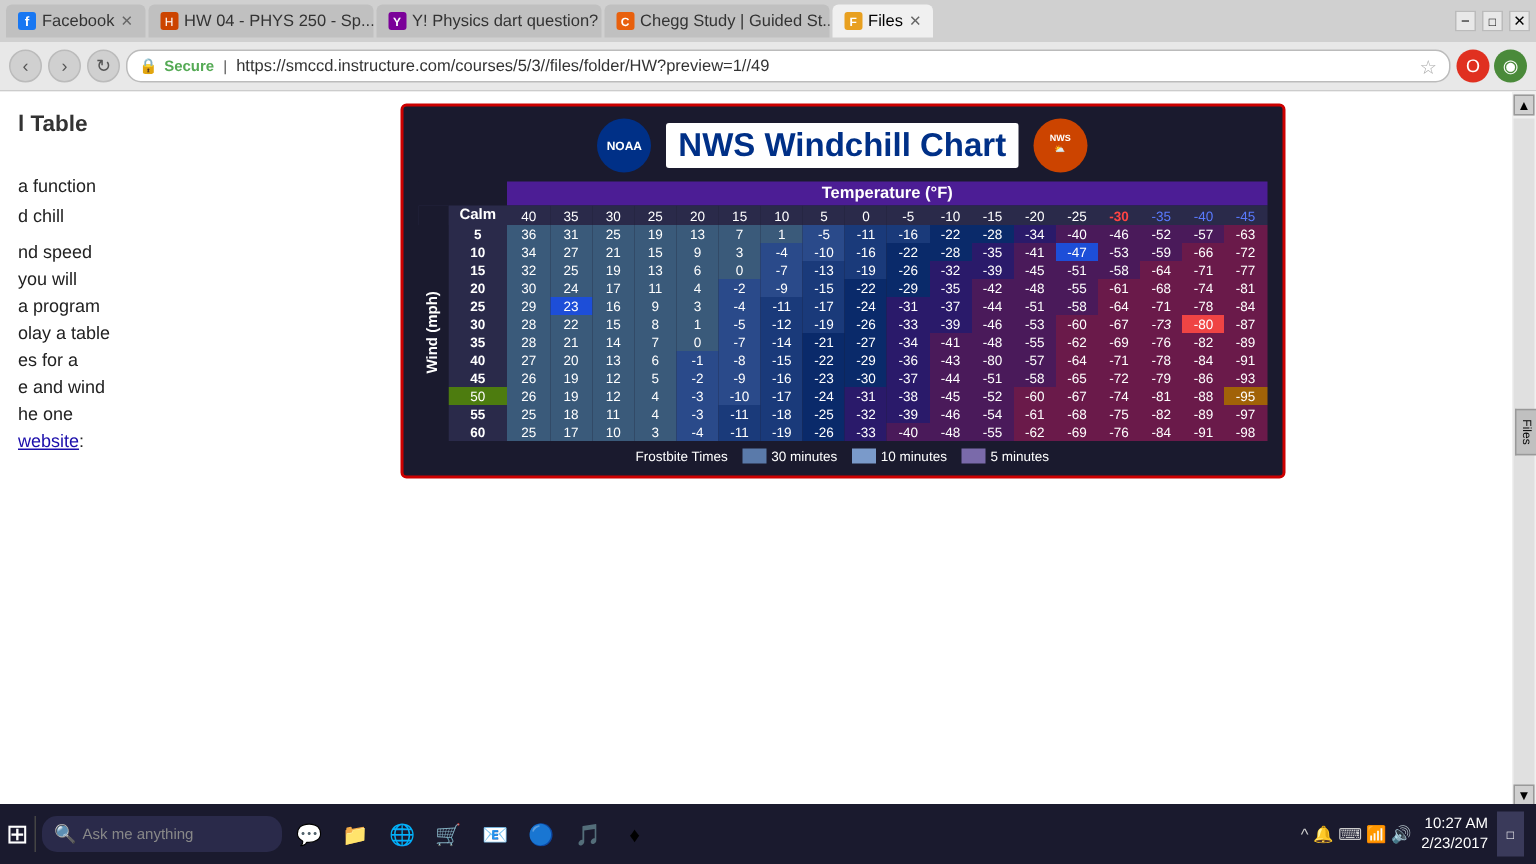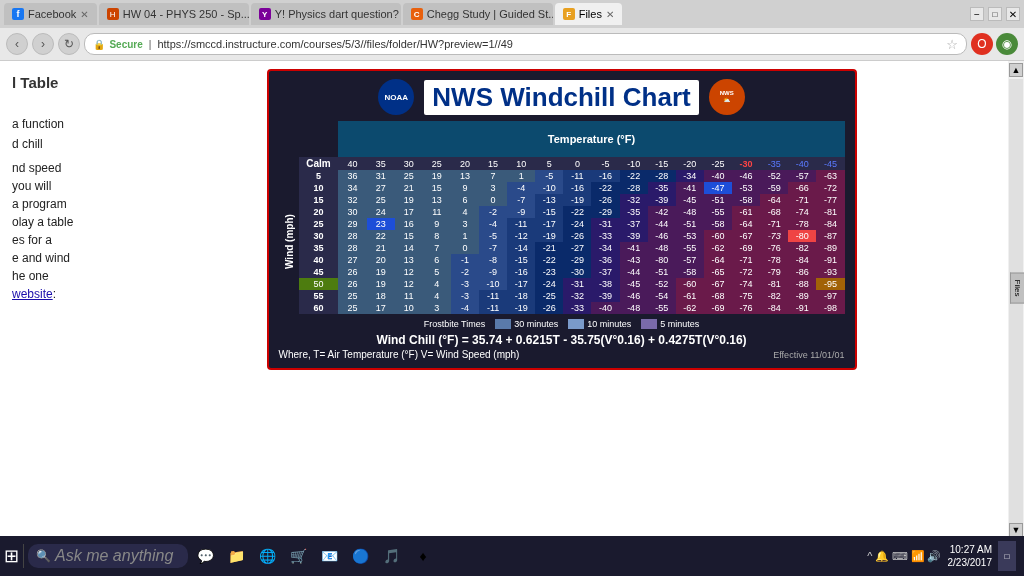--- a/index.html
+++ b/index.html
@@ -183,21 +183,21 @@
       display: flex;
       align-items: center;
       justify-content: center;
       color: white;
       font-size: 8px;
       font-weight: bold;
     }
 
     .chart-title {
       color: #003087;
-      font-size: 26px;
+      font-size: 22px;
       font-weight: bold;
       font-family: Arial, sans-serif;
       background: white;
       padding: 2px 8px;
       border-radius: 2px;
     }
 
     .weather-logo {
       width: 36px;
       height: 36px;
@@ -378,21 +378,21 @@
       <div class="chart-header">
         <div class="noaa-logo">NOAA</div>
         <div class="chart-title">NWS Windchill Chart</div>
         <div class="weather-logo" style="font-size:6px;text-align:center;line-height:1.2;">NWS<br>⛅</div>
       </div>
 
       <table class="windchill-table">
         <thead>
           <tr class="temp-header-row">
             <td colspan="2" style="background:#1a1a2e;"></td>
-            <td colspan="18" style="background:#0c4a6e;color:white;font-size:11px;font-weight:bold;padding:12px;">Temperature (°F)</td>
+            <td colspan="18" style="background:#4c1d95;color:white;font-size:11px;font-weight:bold;padding:2px;">Temperature (°F)</td>
           </tr>
           <tr style="background:#2a2a4a;">
             <td style="background:#1a1a2e;"></td>
             <td style="color:white;font-size:10px;font-weight:bold;">Calm</td>
             <td style="color:white;font-size:9px;">40</td>
             <td style="color:white;font-size:9px;">35</td>
             <td style="color:white;font-size:9px;">30</td>
             <td style="color:white;font-size:9px;">25</td>
             <td style="color:white;font-size:9px;">20</td>
             <td style="color:white;font-size:9px;">15</td>
@@ -676,46 +676,39 @@
         <div class="legend-item">
           <span class="legend-box lb-10"></span>
           <span>10 minutes</span>
         </div>
         <div class="legend-item">
           <span class="legend-box lb-5"></span>
           <span>5 minutes</span>
         </div>
       </div>
 
-      <div class="formula-section">
-        <div class="formula-main">Wind Chill (°F) = 35.74 + 0.6215T - 35.75(V°0.16) + 0.4275T(V°0.16)</div>
-        <div style="display:flex;justify-content:space-between;align-items:center;margin-top:2px;">
-          <span>Where, T= Air Temperature (°F)  V= Wind Speed (mph)</span>
-          <span style="font-size:9px;color:#aaa;">Effective 11/01/01</span>
-        </div>
-      </div>
     </div>
   </div>
 
   <div style="width:16px;background:#f0f0f0;display:flex;flex-direction:column;align-items:center;padding-top:2px;">
     <div style="width:14px;height:14px;background:#d0d0d0;border:1px solid #999;display:flex;align-items:center;justify-content:center;font-size:9px;cursor:pointer;margin-bottom:2px;">▲</div>
     <div style="flex:1;width:14px;background:#e0e0e0;"></div>
     <div style="width:14px;height:14px;background:#d0d0d0;border:1px solid #999;display:flex;align-items:center;justify-content:center;font-size:9px;cursor:pointer;">▼</div>
     <div style="position:absolute;right:0;top:50%;transform:translateY(-50%);background:#c0c0c0;border:1px solid #999;border-right:none;padding:6px 2px;font-size:8px;writing-mode:vertical-lr;">Files</div>
   </div>
 </div>
 
 <div class="taskbar">
   <div style="display:flex;align-items:center;gap:4px;color:white;">
     <span style="font-size:18px;">⊞</span>
   </div>
   <div style="width:1px;height:24px;background:#444;"></div>
   <div style="display:flex;align-items:center;background:#2a2a4a;border-radius:10px;padding:2px 8px;gap:4px;height:24px;width:160px;">
     <span style="color:#888;font-size:12px;">🔍</span>
-    <span style="color:#888;font-size:16px;font-style:italic;">Ask me anything</span>
+    <span style="color:#888;font-size:10px;">Ask me anything</span>
   </div>
   <div style="display:flex;gap:3px;align-items:center;">
     <div style="width:28px;height:28px;display:flex;align-items:center;justify-content:center;font-size:14px;cursor:pointer;color:white;">💬</div>
     <div style="width:28px;height:28px;display:flex;align-items:center;justify-content:center;font-size:14px;cursor:pointer;">📁</div>
     <div style="width:28px;height:28px;display:flex;align-items:center;justify-content:center;font-size:14px;cursor:pointer;">🌐</div>
     <div style="width:28px;height:28px;display:flex;align-items:center;justify-content:center;font-size:14px;cursor:pointer;">🛒</div>
     <div style="width:28px;height:28px;display:flex;align-items:center;justify-content:center;font-size:14px;cursor:pointer;">📧</div>
     <div style="width:28px;height:28px;display:flex;align-items:center;justify-content:center;font-size:14px;cursor:pointer;">🔵</div>
     <div style="width:28px;height:28px;display:flex;align-items:center;justify-content:center;font-size:14px;cursor:pointer;">🎵</div>
     <div style="width:28px;height:28px;display:flex;align-items:center;justify-content:center;font-size:14px;cursor:pointer;">♦</div>

